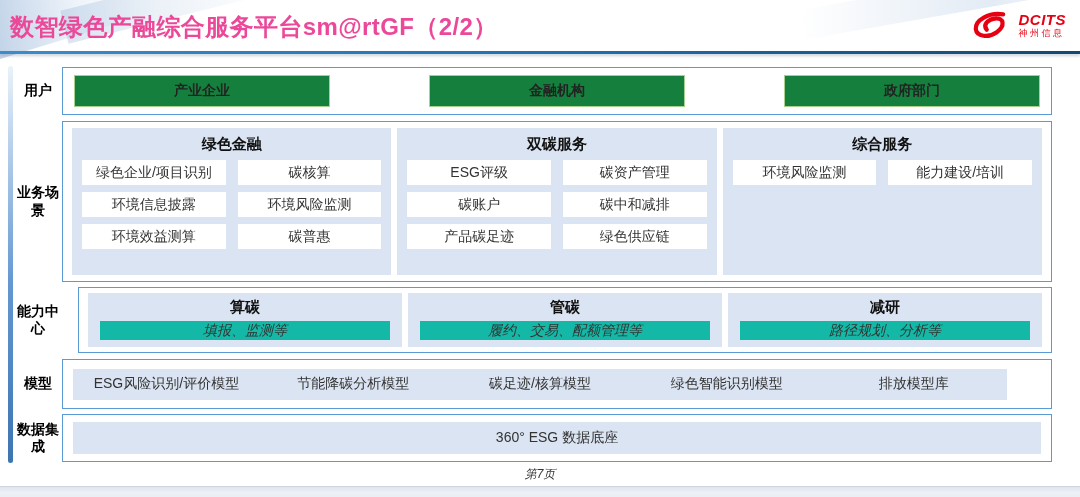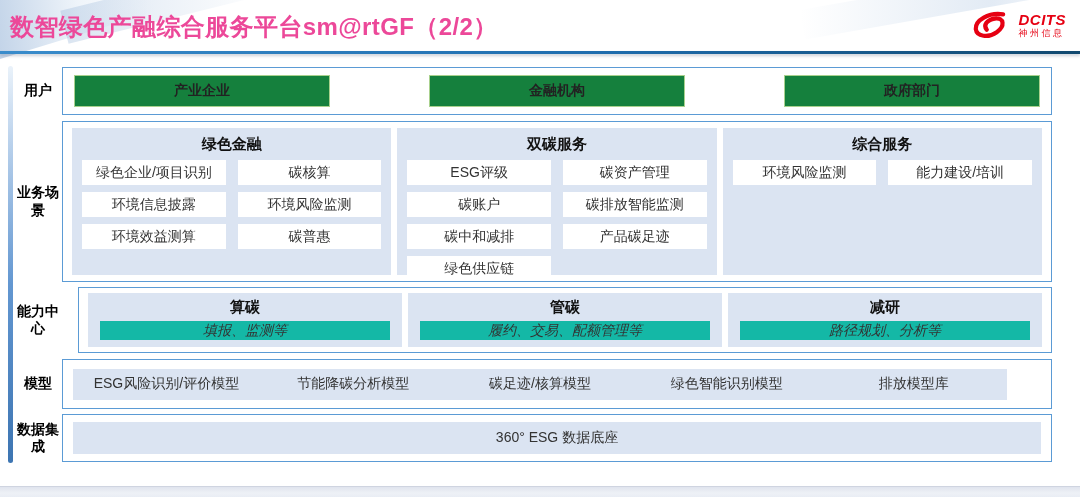--- a/index.html
+++ b/index.html
@@ -119,21 +119,20 @@
           <div class="witem">碳普惠</div>
         </div>
       </div>
 
       <div class="panel">
         <div class="panel-title">双碳服务</div>
         <div class="grid2">
           <div class="witem">ESG评级</div>
           <div class="witem">碳资产管理</div>
           <div class="witem">碳账户</div>
-          <div class="witem">碳排放智能监测</div>
           <div class="witem">碳中和减排</div>
           <div class="witem">产品碳足迹</div>
           <div class="witem">绿色供应链</div>
         </div>
       </div>
 
       <div class="panel">
         <div class="panel-title">综合服务</div>
         <div class="grid2">
           <div class="witem">环境风险监测</div>
@@ -173,14 +172,15 @@
     </div>
   </div>
 
   <div class="row r-data">
     <div class="row-label">数据集成</div>
     <div class="row-box data-row-box">
       <div class="data-box">360° ESG 数据底座</div>
     </div>
   </div>
 
+  <div class="page-num">第7页</div>
   <div class="bottom-bar"></div>
 </div>
 
 </body></html>

